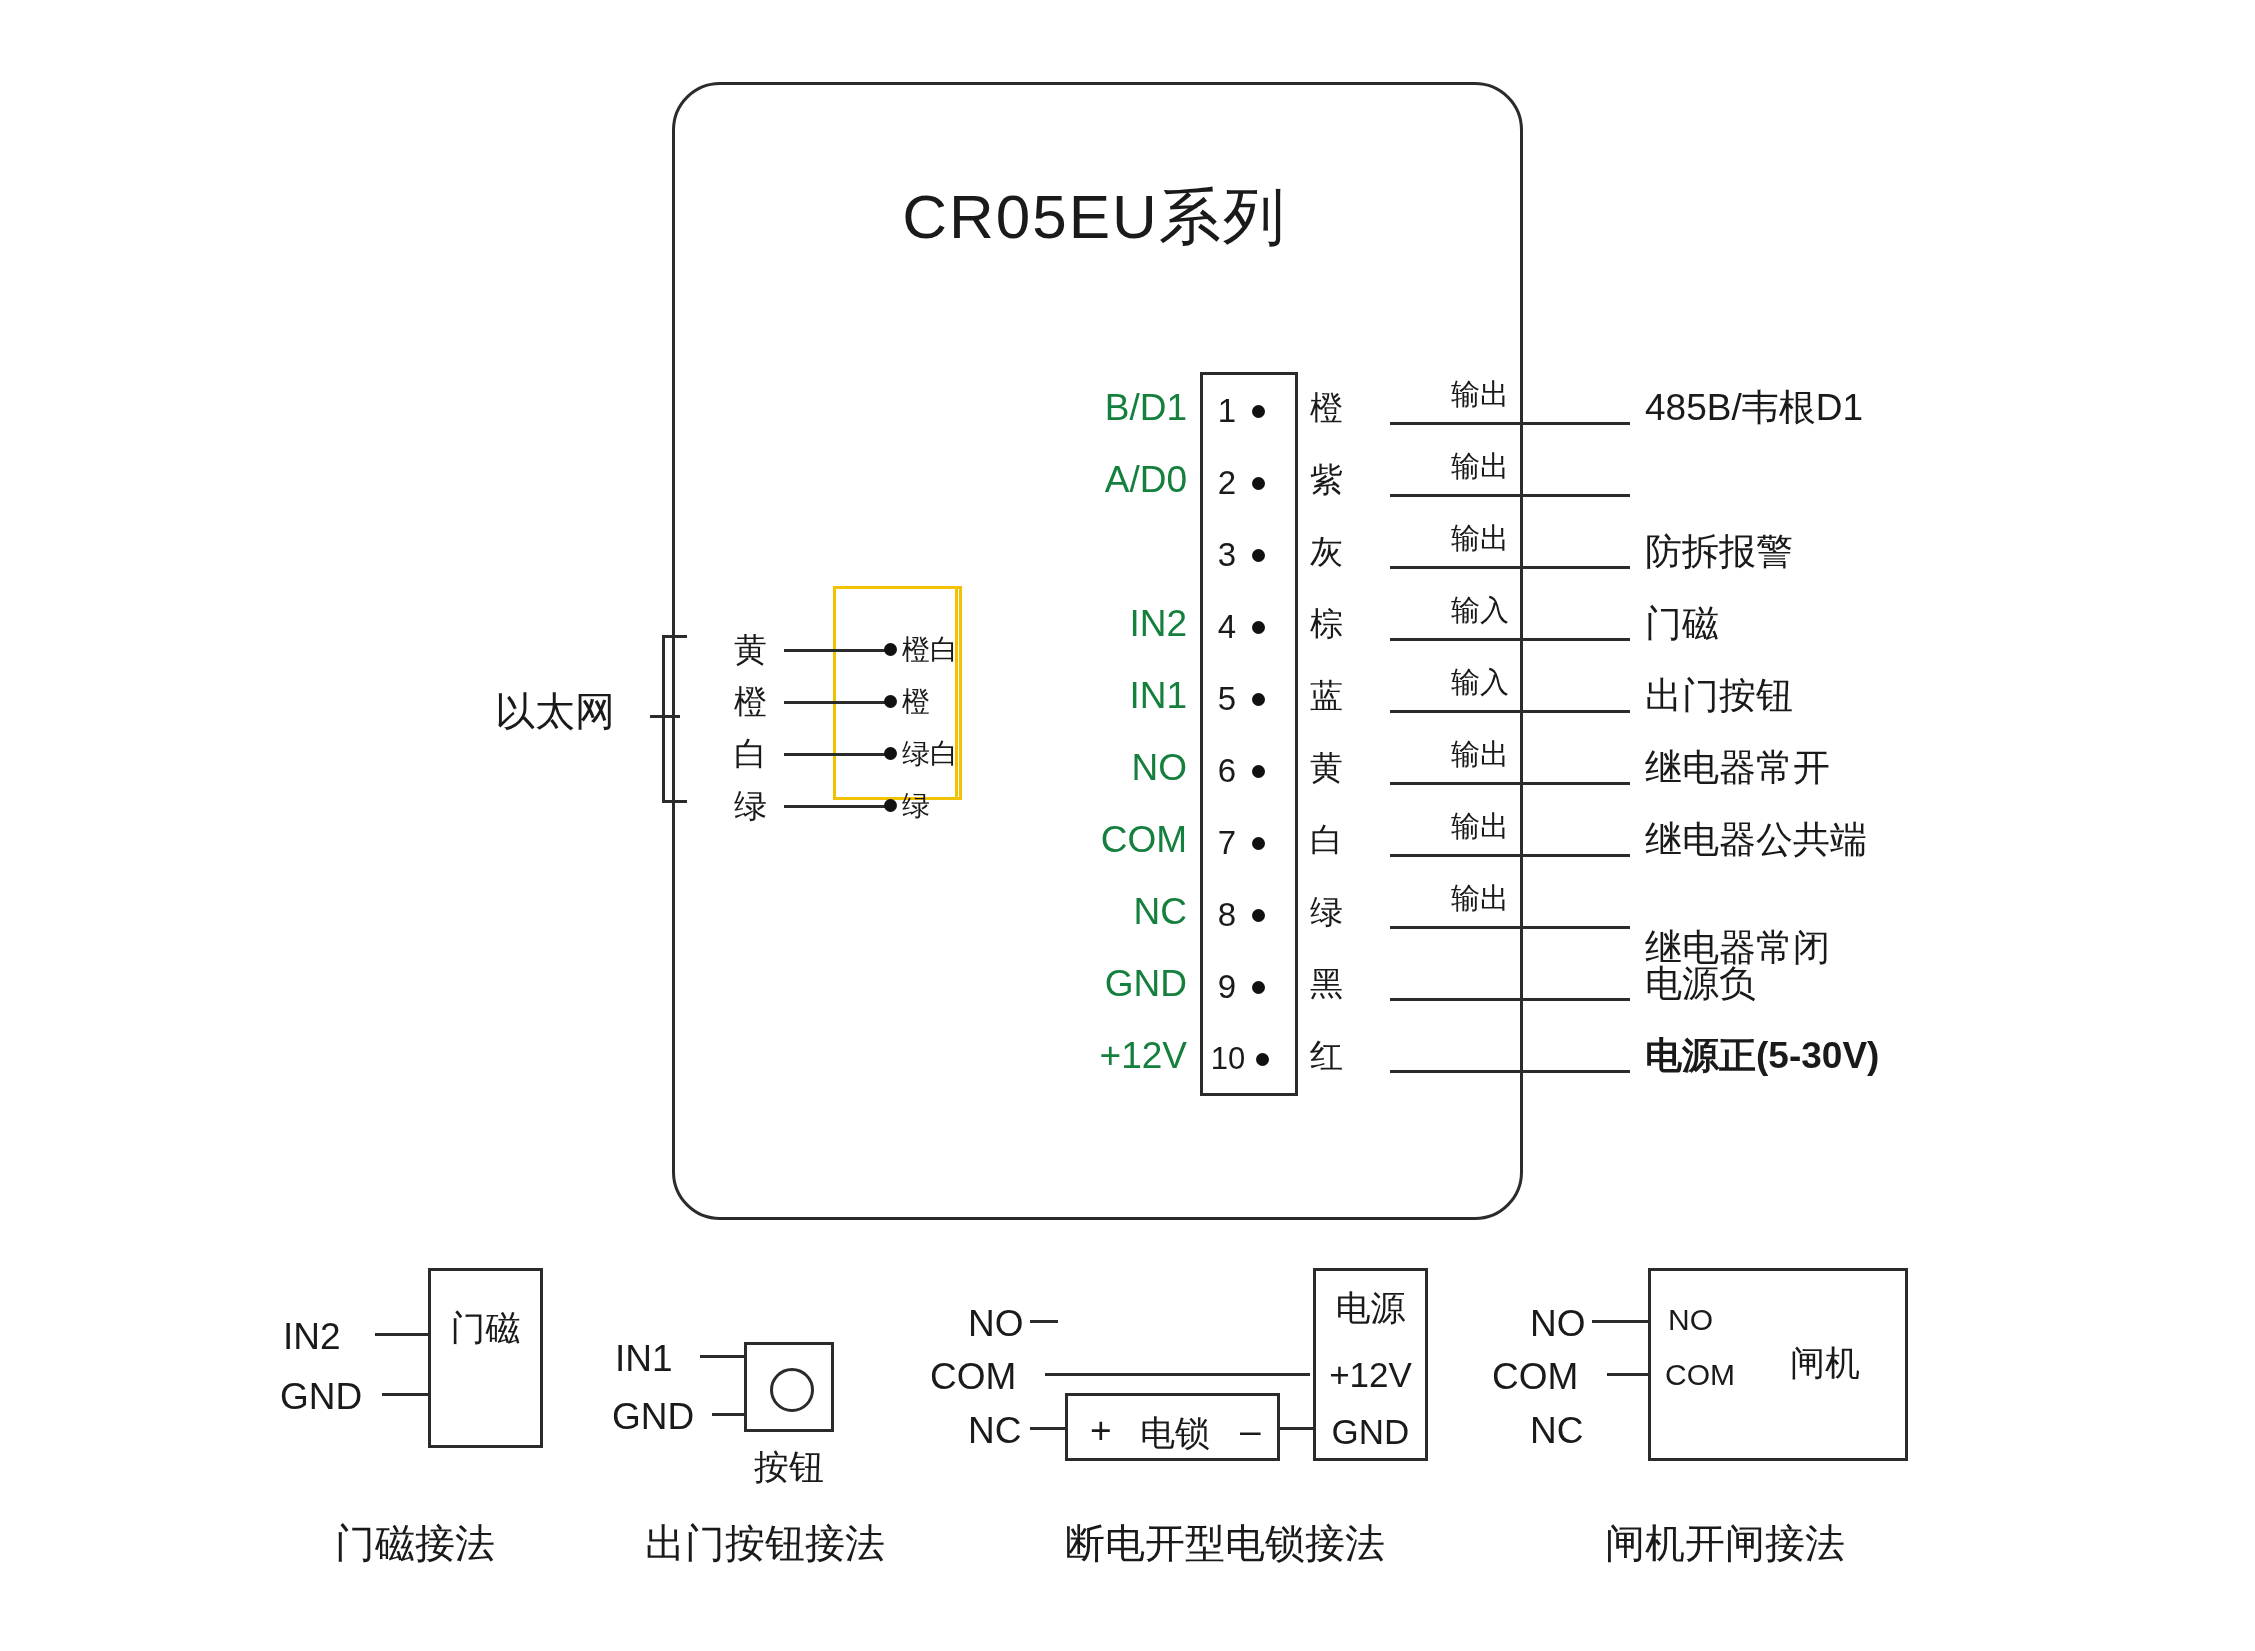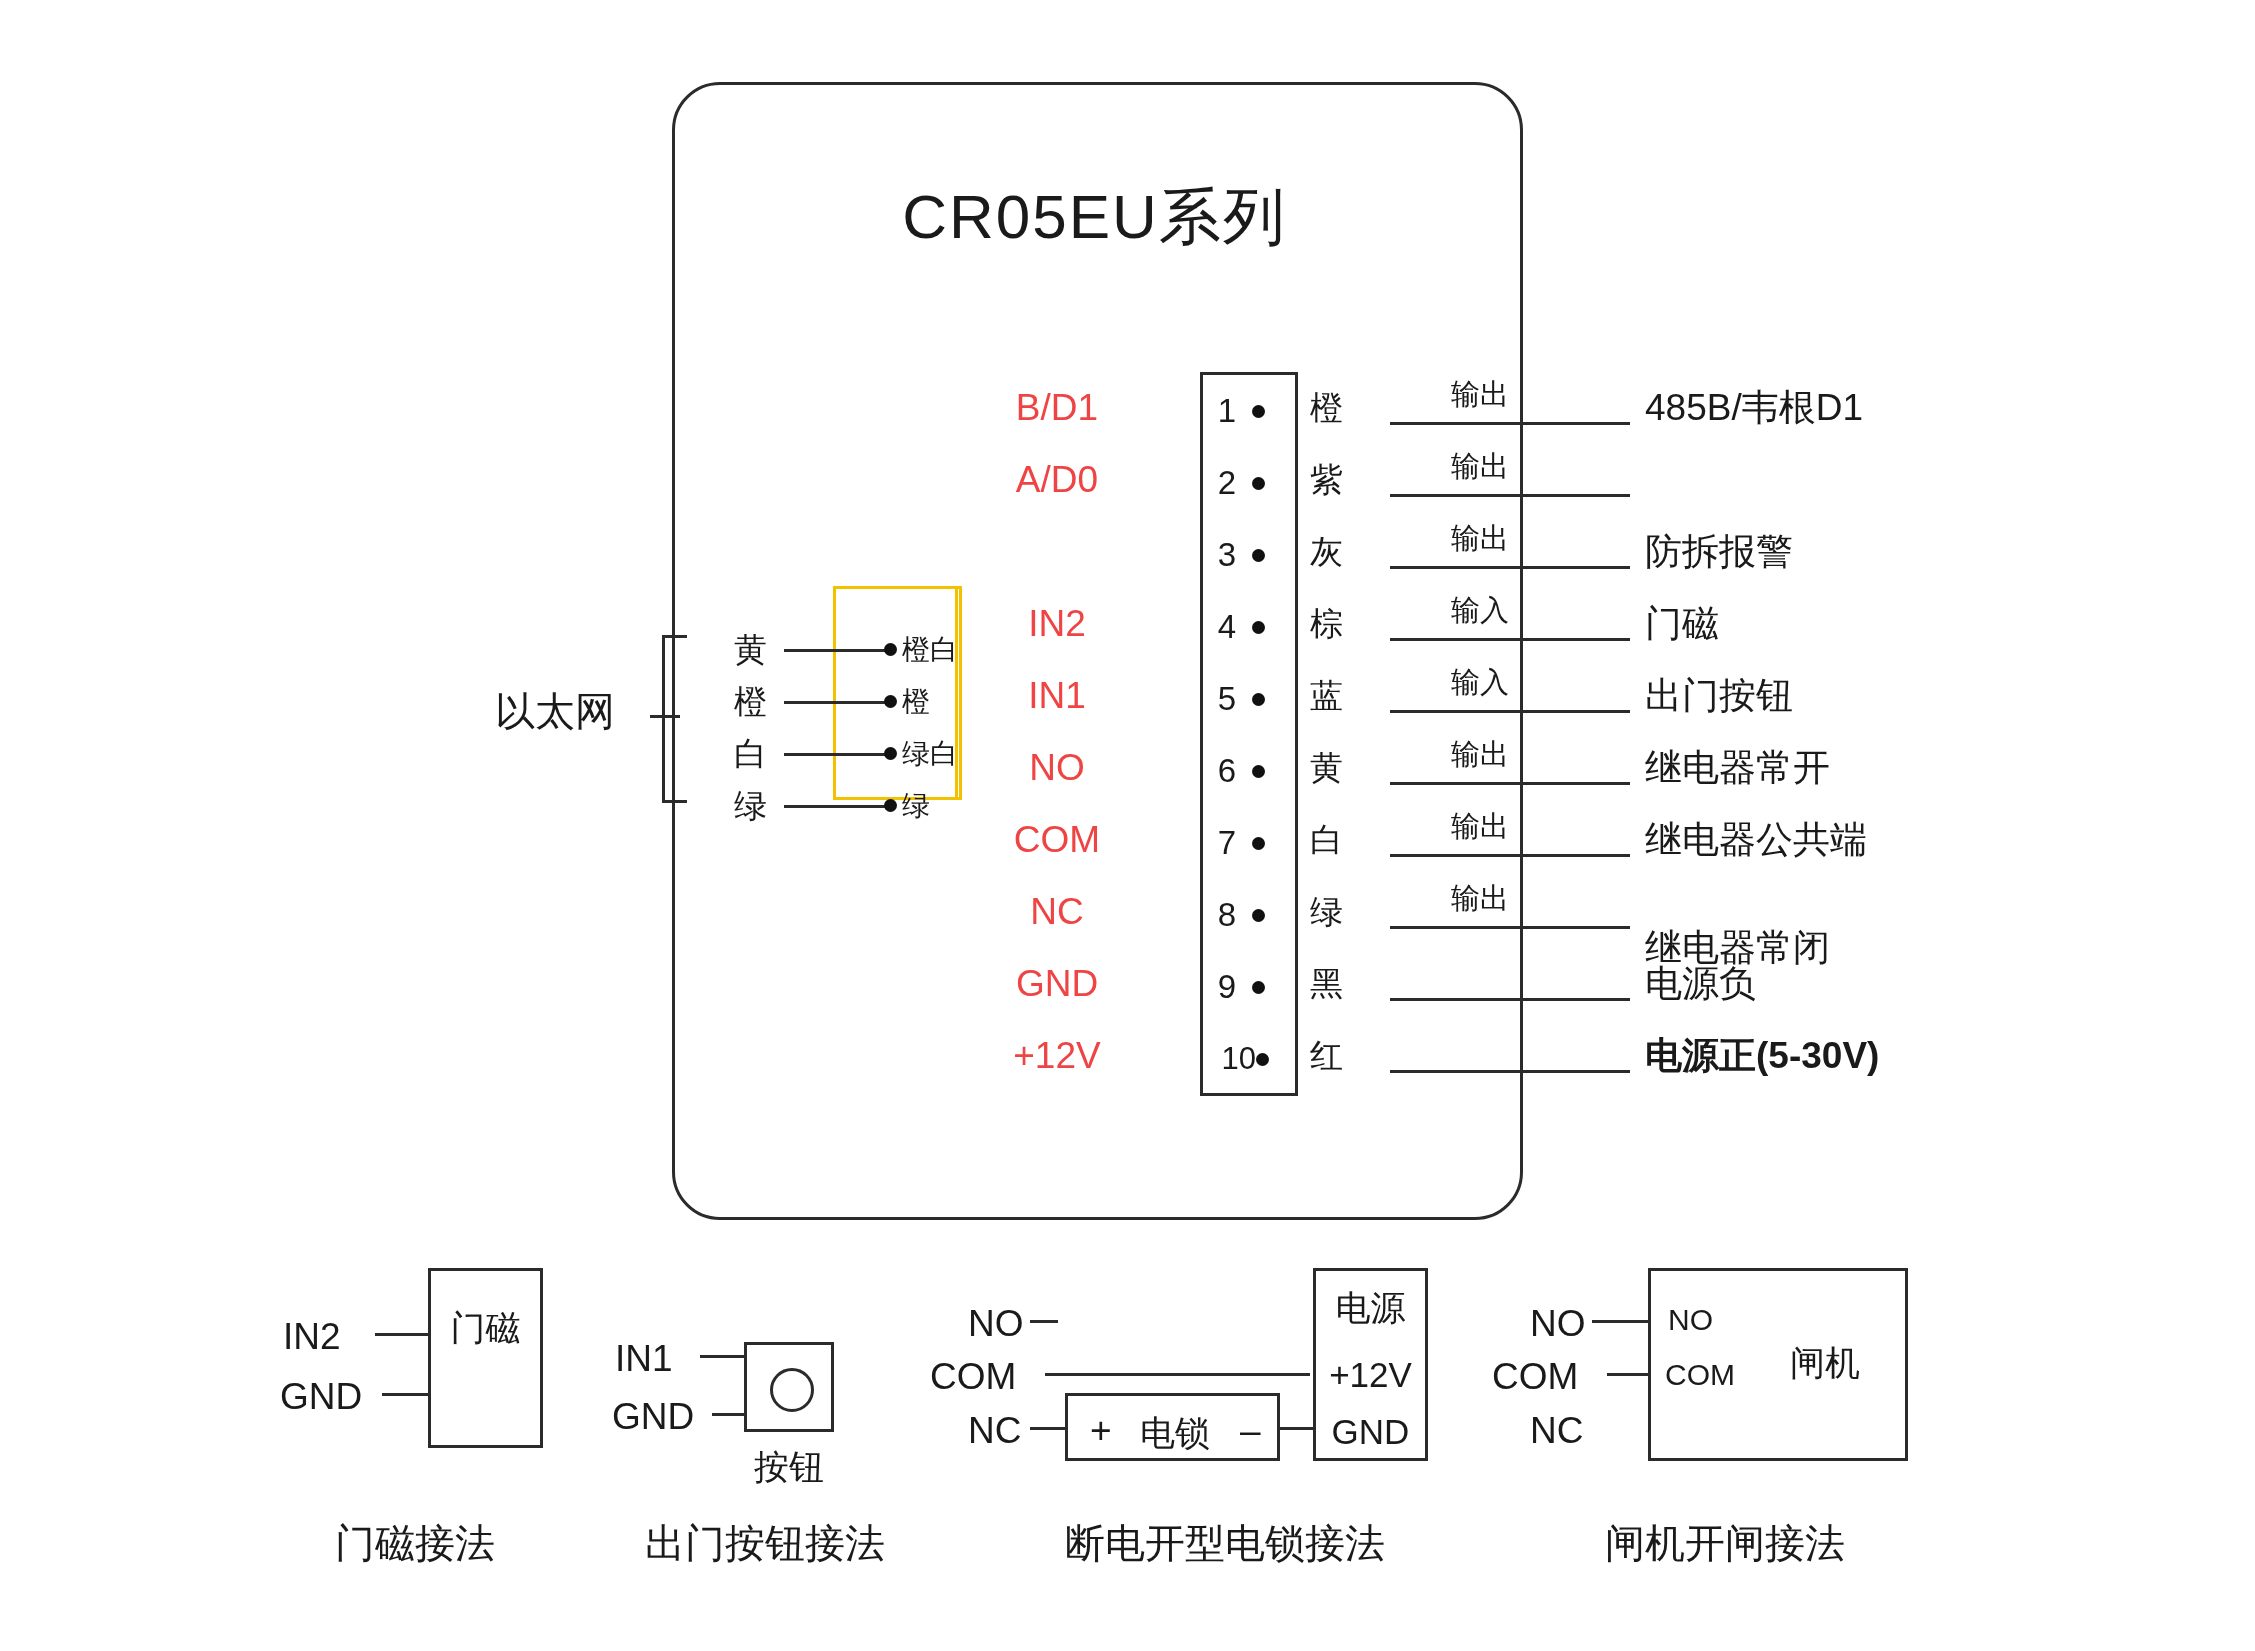--- a/index.html
+++ b/index.html
@@ -32,22 +32,22 @@
     position:absolute;left:8px;top:0;width:38px;height:72px;line-height:72px;
     text-align:center;font-size:33px;color:#1a1a1a;
   }
   .pin-dot{
     position:absolute;left:52px;top:30px;width:13px;height:13px;border-radius:50%;
     background:#111;
   }
 
   
   .left-label{
-    position:absolute;width:260px;text-align:center;right:1068px;
-    font-size:37px;height:72px;line-height:72px;color:#ef4444;
+    position:absolute;width:260px;text-align:right;right:1068px;
+    font-size:37px;height:72px;line-height:72px;color:#15803d;
   }
   
   .wire-color{
     position:absolute;left:1310px;width:70px;text-align:left;
     font-size:33px;height:72px;line-height:72px;color:#1a1a1a;
   }
   
   .io-tag{
     position:absolute;font-size:29px;color:#1a1a1a;text-align:center;width:110px;
   }
@@ -165,21 +165,21 @@
     </div>
     <div class="pin-row" style="top:504px;">
       <span class="pin-num">8</span>
       <span class="pin-dot"></span>
     </div>
     <div class="pin-row" style="top:576px;">
       <span class="pin-num">9</span>
       <span class="pin-dot"></span>
     </div>
     <div class="pin-row" style="top:648px;">
-      <span class="pin-num" style="left:0;width:56px;font-size:31px;text-align:right;">10</span>
+      <span class="pin-num" style="left:0;width:56px;font-size:31px;">10</span>
       <span class="pin-dot" style="left:56px;"></span>
     </div>
   </div>
 
   <div class="left-label" style="top:372px;">B/D1</div>
   <div class="left-label" style="top:444px;">A/D0</div>
   <div class="left-label" style="top:588px;">IN2</div>
   <div class="left-label" style="top:660px;">IN1</div>
   <div class="left-label" style="top:732px;">NO</div>
   <div class="left-label" style="top:804px;">COM</div>

